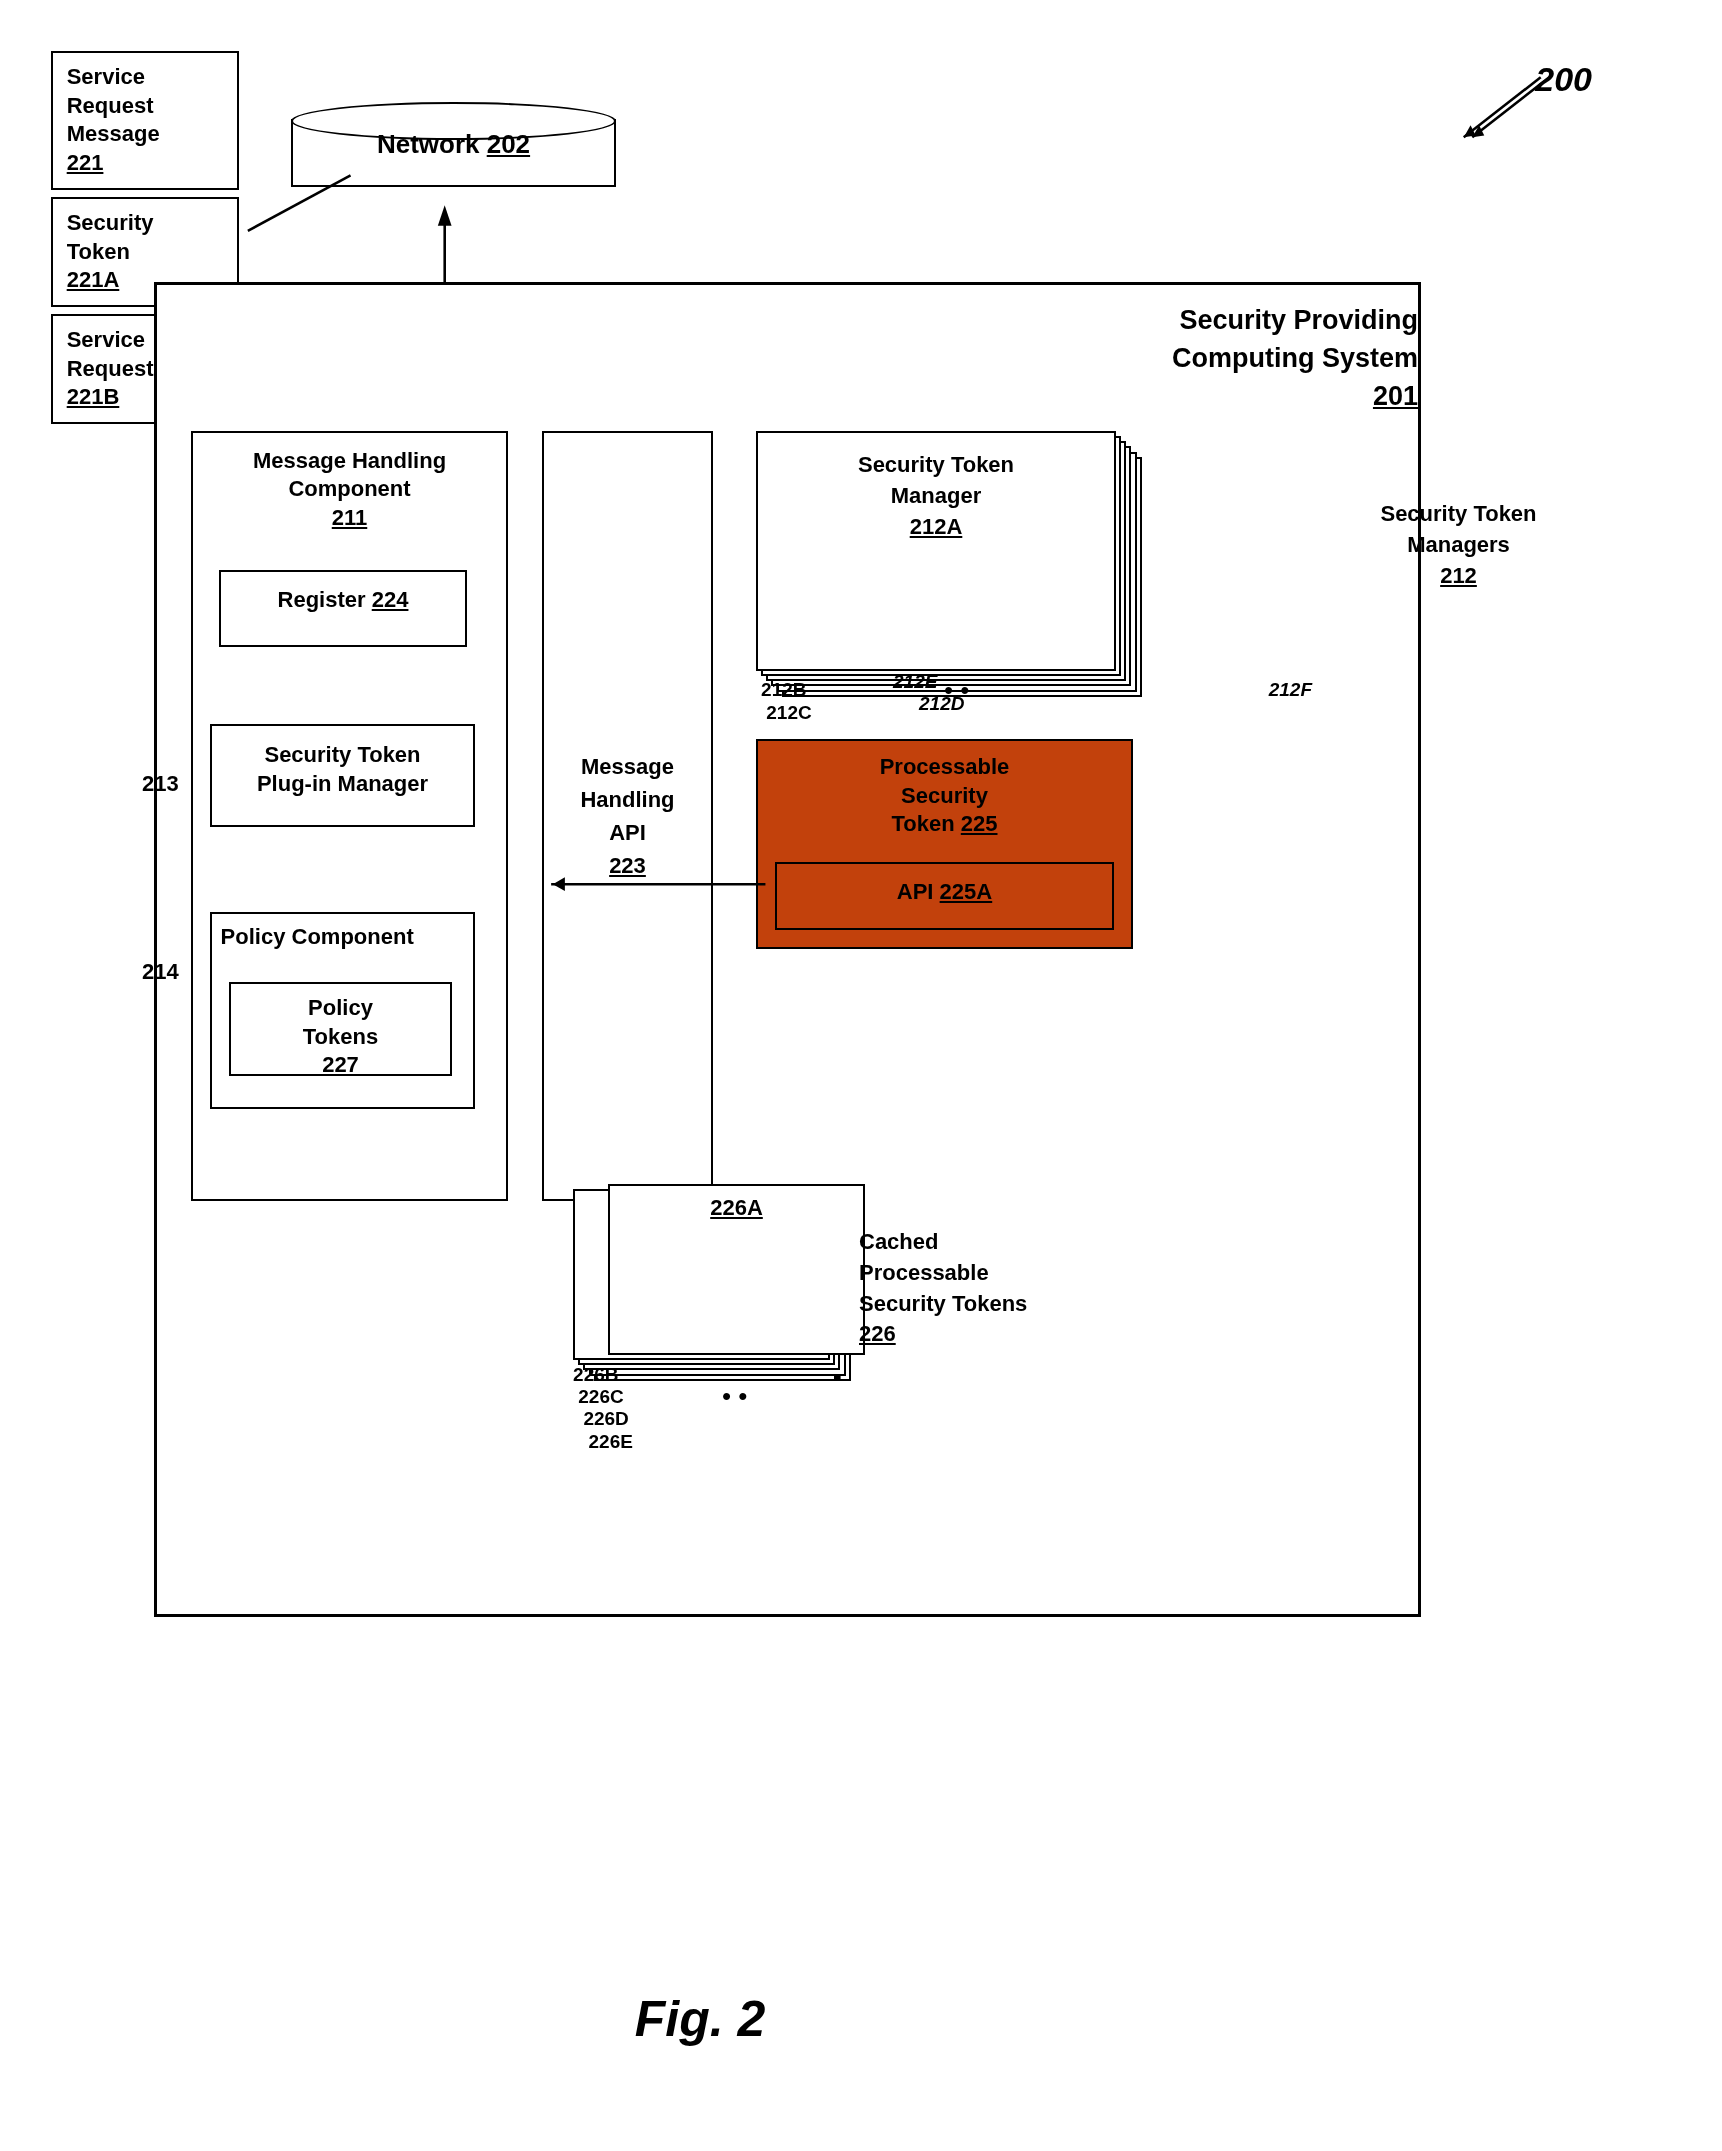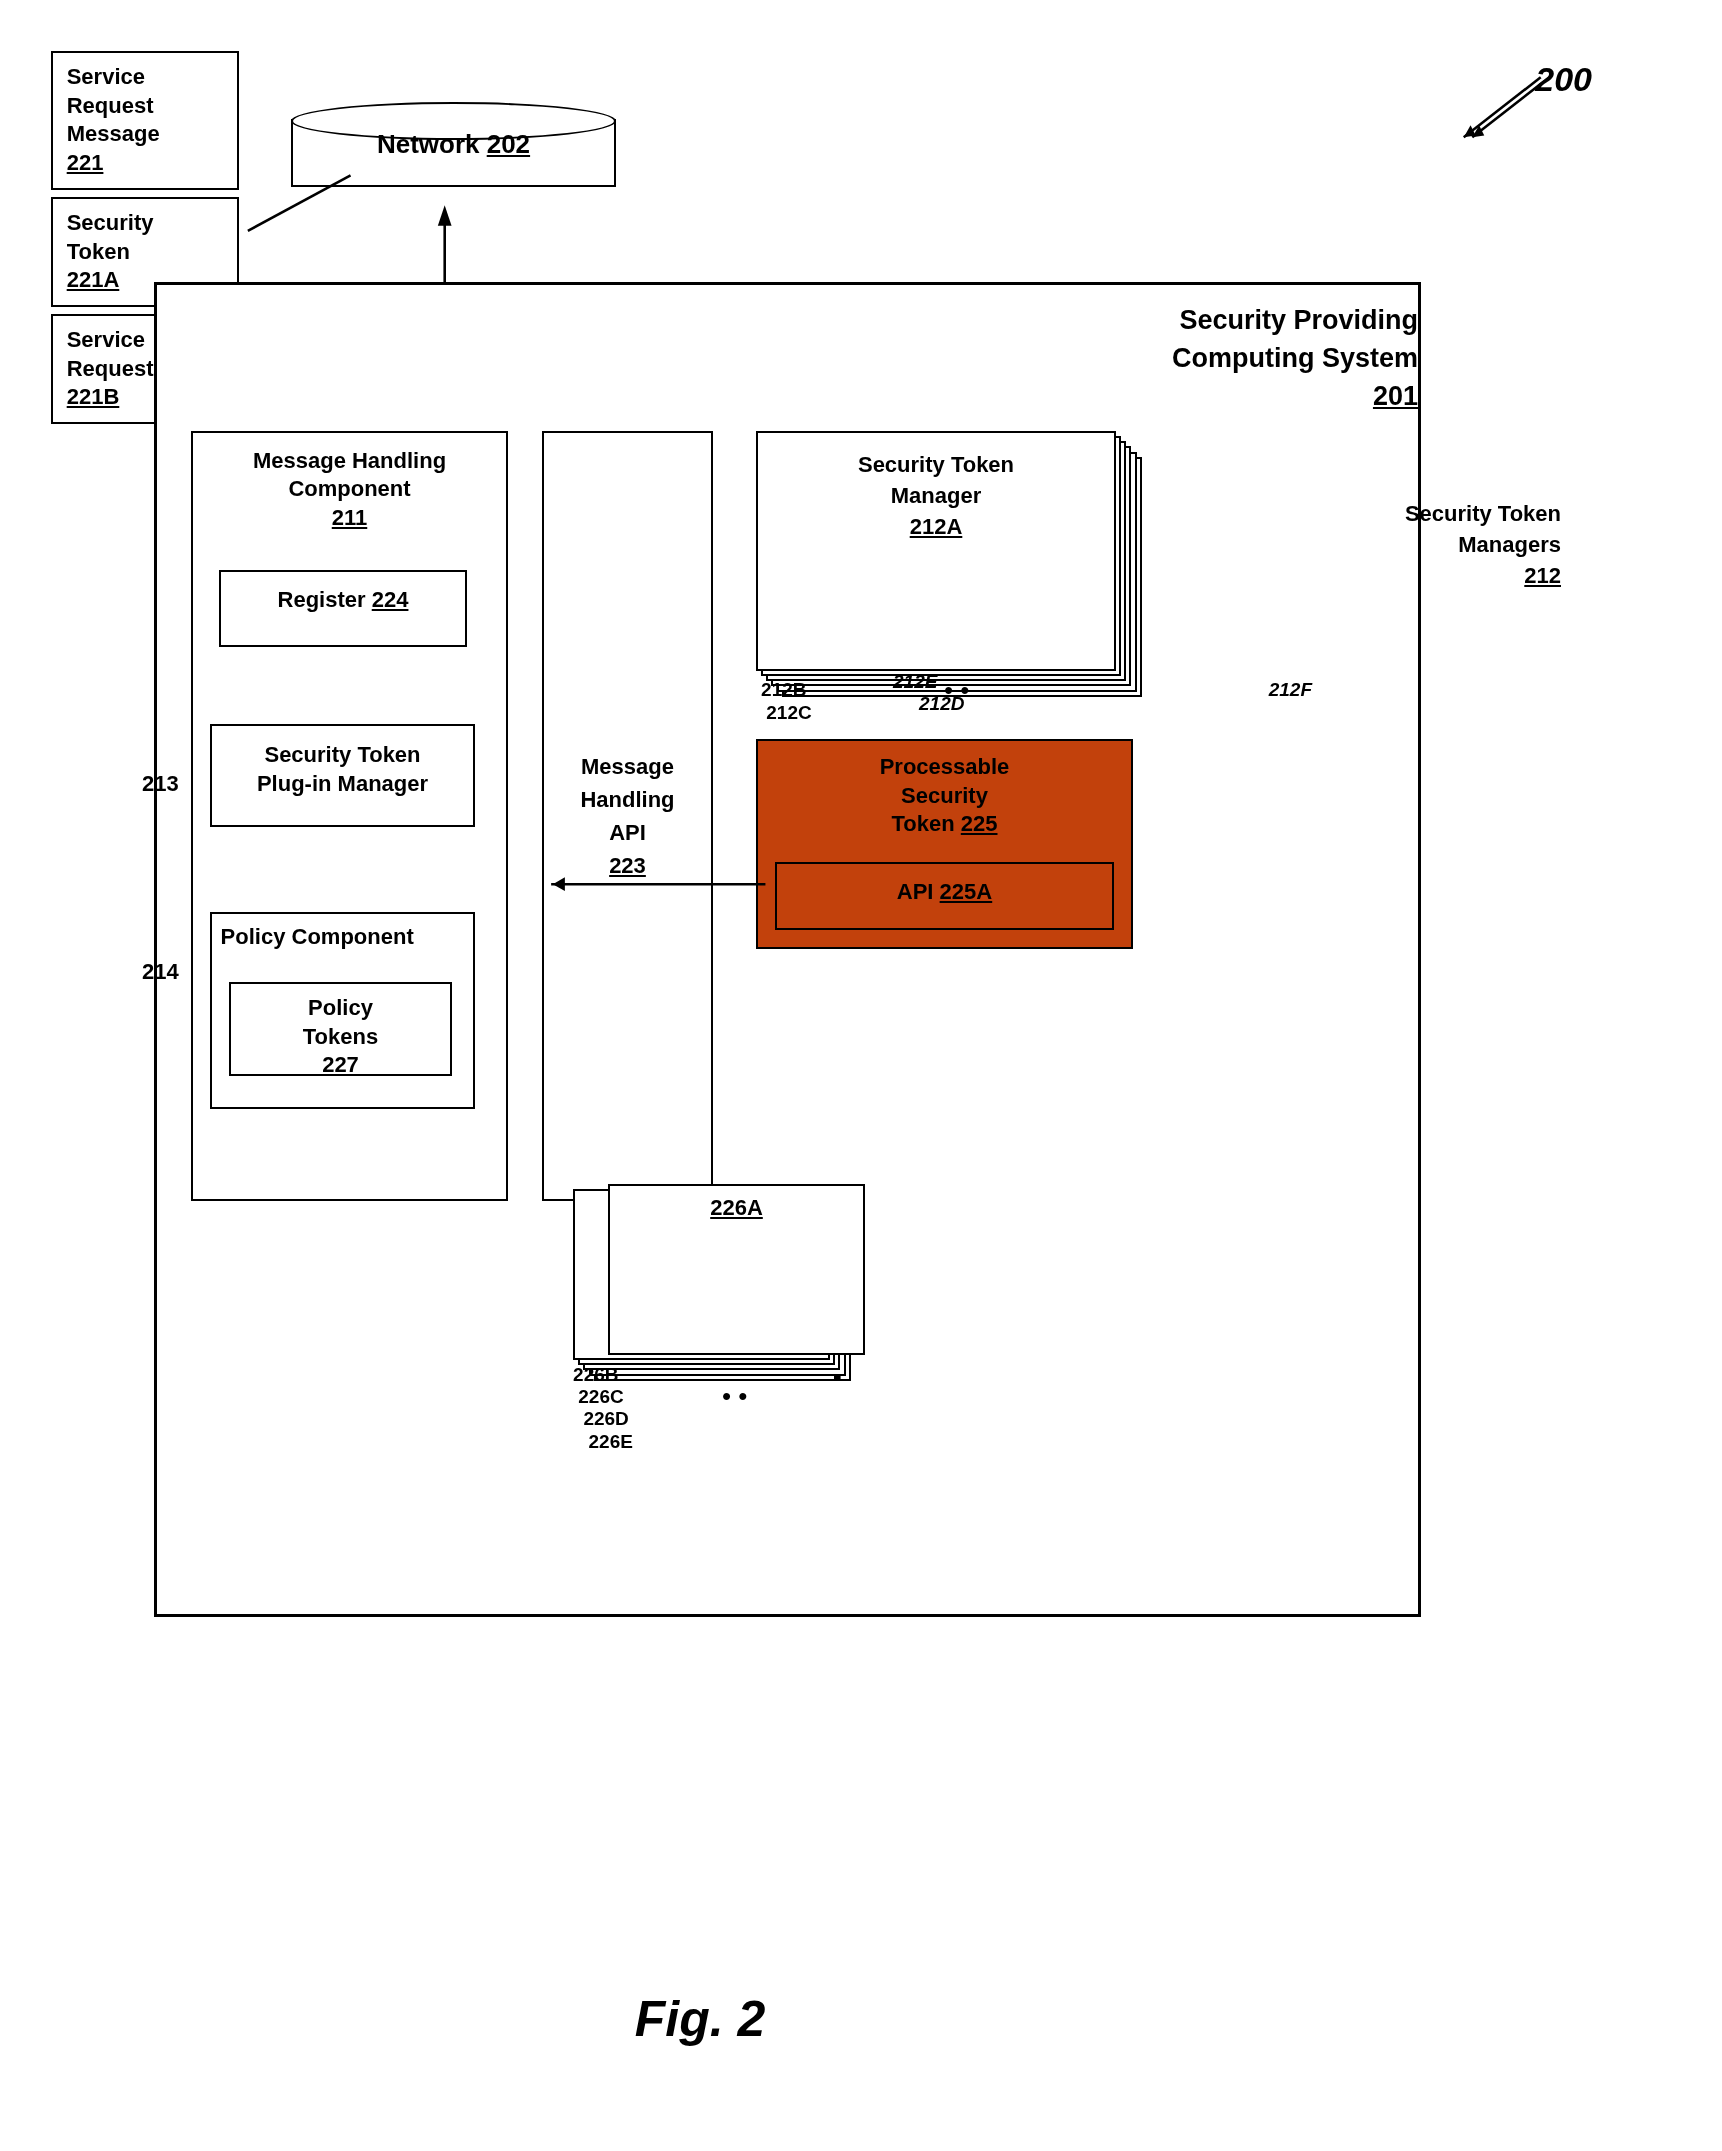--- a/index.html
+++ b/index.html
@@ -369,21 +369,21 @@
 
       <div style="position:absolute; top:248px; left:5.1px; font-size:19px; font-weight:bold;">212B</div>
       <div style="position:absolute; top:271px; left:10.3px; font-size:19px; font-weight:bold;">212C</div>
       <div style="position:absolute; top:240px; left:137px; font-size:19px; font-weight:bold; font-style:italic;">212E</div>
       <div style="position:absolute; top:262px; left:163px; font-size:19px; font-weight:bold; font-style:italic;">212D</div>
 
       <div style="position:absolute; top:244px; left:188px; font-size:26px;">•  •</div>
 
       <div style="position:absolute; top:248px; right:26px; font-size:19px; font-weight:bold; font-style:italic;">212F</div>
 
-      <div style="position:absolute; top:68px; right:-223px; font-size:22px; font-weight:bold; line-height:1.4; text-align:right; width:205px;">
+      <div style="position:absolute; top:68px; right:-223px; font-size:22px; font-weight:bold; line-height:1.4; text-align:center; width:205px;">
         <span>Security Token Managers</span><br>
         <span class="underline">212</span>
       </div>
     </div>
 
     <div class="pst-box">
       <div class="pst-label">
         <span>Processable</span><br>
         <span>Security</span><br>
         <span>Token</span>
@@ -414,20 +414,24 @@
 
       <div style="position:absolute; top:180px; left:5.1px; font-size:19px; font-weight:bold;">226B</div>
       <div style="position:absolute; top:202px; left:10.3px; font-size:19px; font-weight:bold;">226C</div>
       <div style="position:absolute; top:224px; left:15.4px; font-size:19px; font-weight:bold;">226D</div>
       <div style="position:absolute; top:247px; left:20.5px; font-size:19px; font-weight:bold;">226E</div>
 
       <div style="position:absolute; top:197px; left:154px; font-size:26px;">•  •</div>
 
       <div style="position:absolute; top:176px; left:265px; font-size:26px; font-weight:bold;">-</div>
 
+      <div style="position:absolute; top:43px; left:291px; font-size:22px; font-weight:bold; line-height:1.4; width:188px;">
+        <span>Cached Processable Security Tokens</span><br>
+        <span class="underline">226</span>
+      </div>
     </div>
 
   </div>
 
 </div>
 
 <div style="position:absolute; bottom:103px; left:0; width:1400px; text-align:center; font-size:50px; font-style:italic; font-weight:bold;">Fig. 2</div>
 
 
 </body></html>

